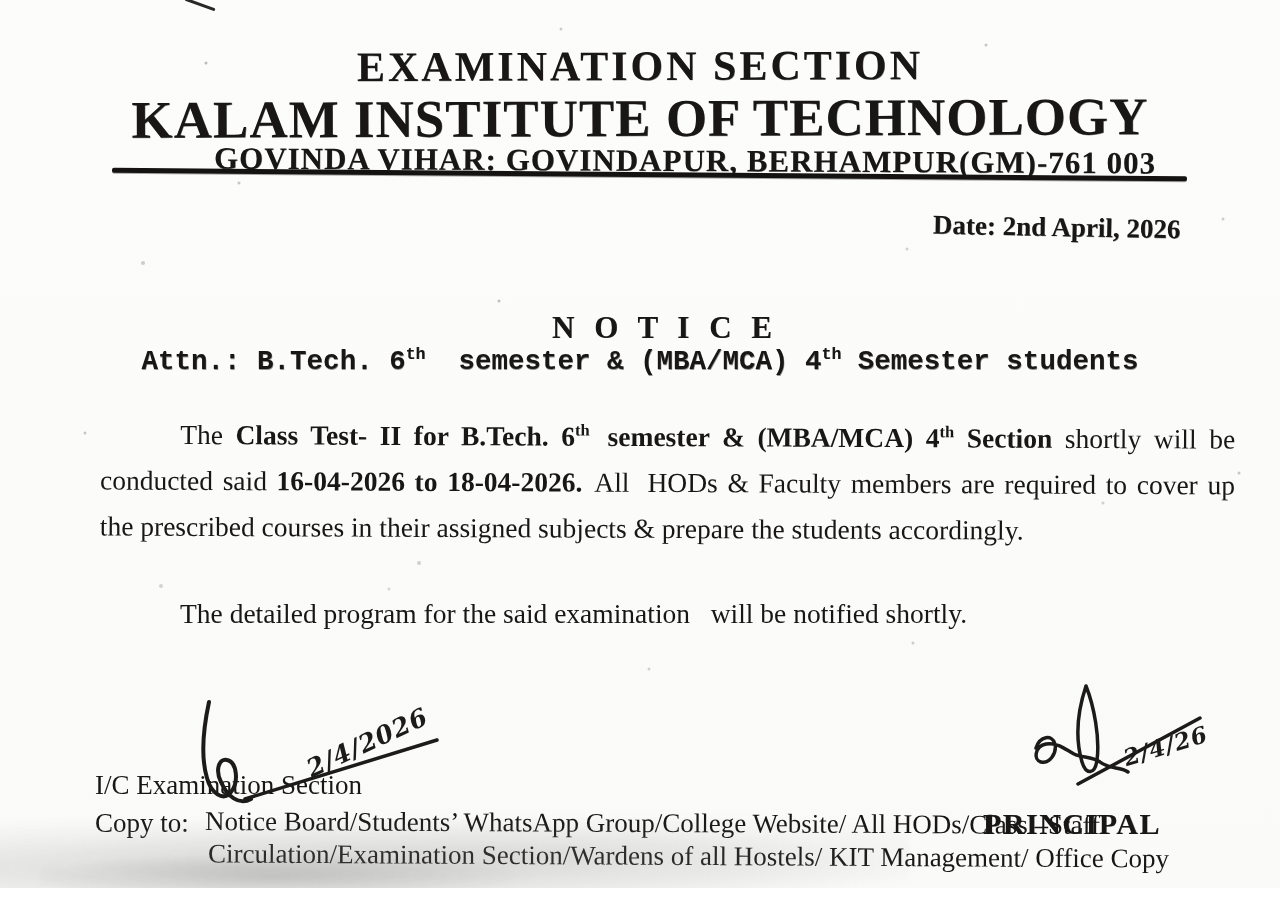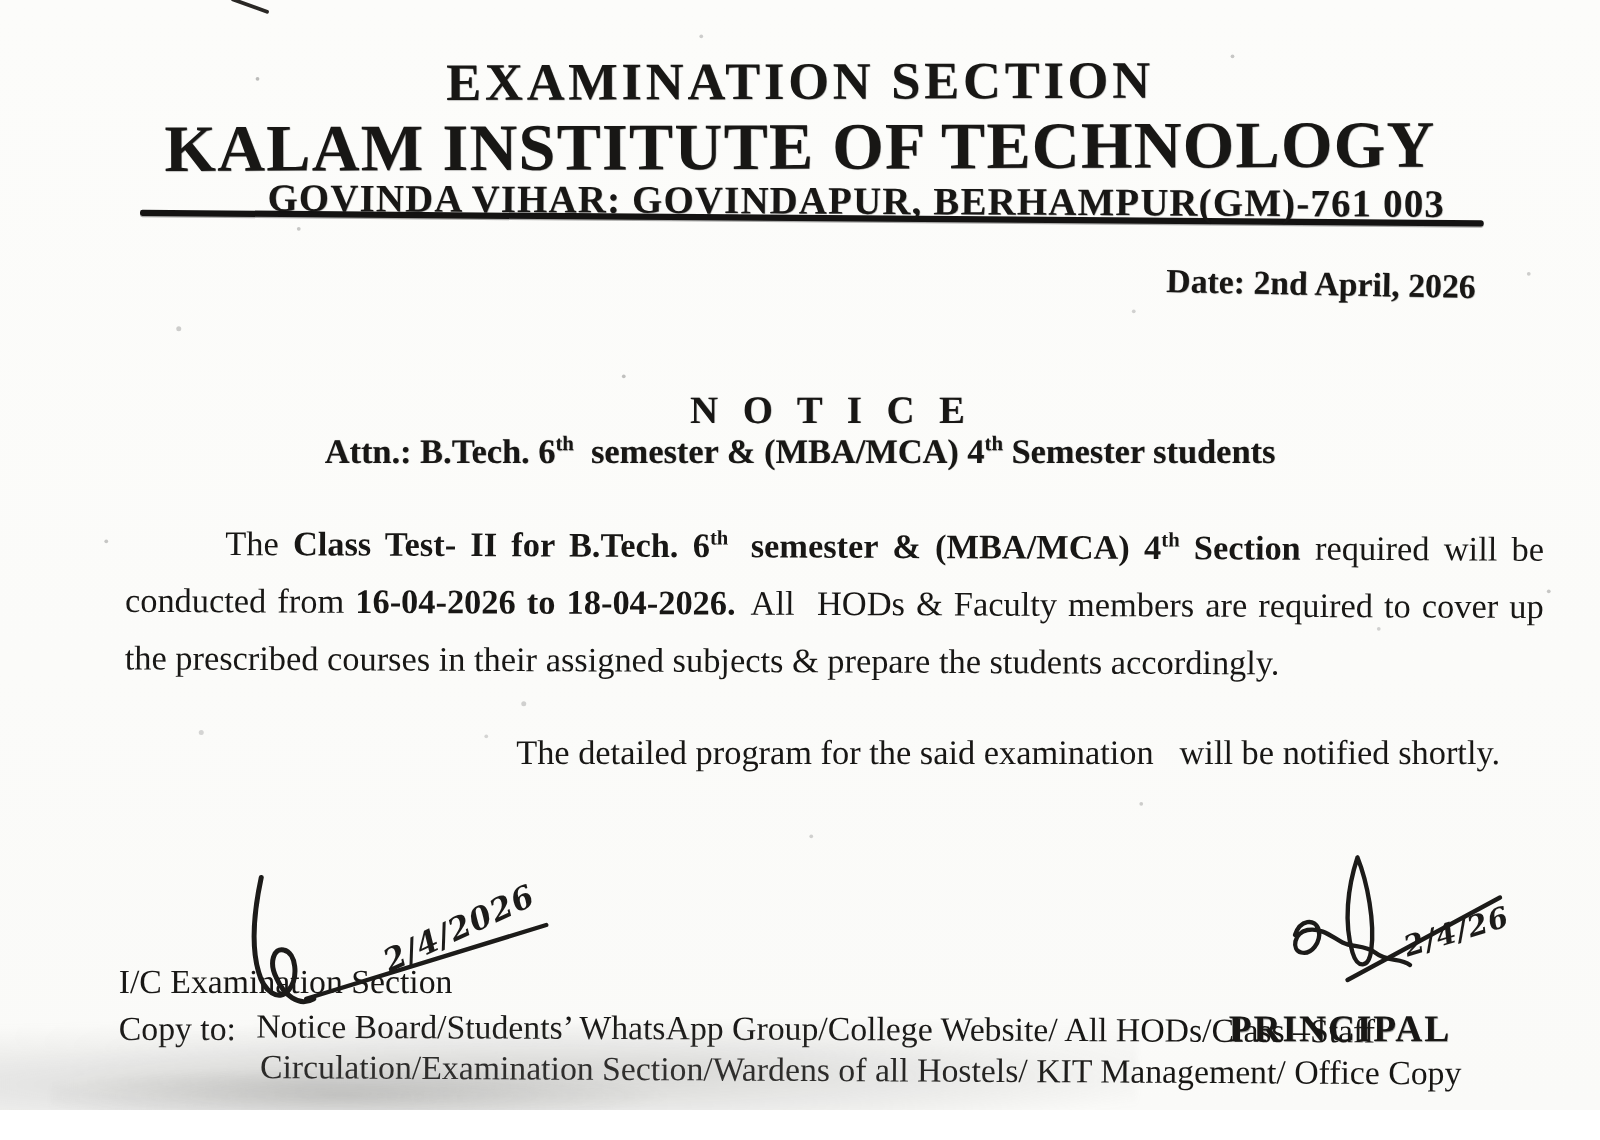--- a/index.html
+++ b/index.html
@@ -50,38 +50,39 @@
   
   .notice-title {
     left: 0; width: 1280px; top: 310px;
     text-align: center; font-size: 31px; font-weight: 700;
     letter-spacing: 6px; transform: translateX(25px);
   }
   .attn {
     left: 0; width: 1280px; top: 345px;
     text-align: center; font-size: 27.5px; font-weight: 700;
     white-space: pre-wrap;
+    font-family: Liberation Mono, monospace;
   }
   .sup { vertical-align: super; font-size: 0.6em; }
 
   
   .para1 {
     left: 100px; top: 408px; width: 1135px;
     font-size: 27.5px; line-height: 46px;
     transform: rotate(0.25deg);
   }
   .pline { text-align: justify; text-align-last: justify; }
   .pline.first { padding-left: 80px; }
   .pline.last { text-align-last: left; }
   .b { font-weight: 700; }
   .gap-sm { display: inline-block; width: 12px; }
   .gap-md { display: inline-block; width: 18px; }
   .para2 {
-    left: 100px; top: 586px; width: 1100px;
-    font-size: 27.5px; white-space: pre-wrap; text-indent: 80px; text-align: right;
+    left: 100px; top: 598px; width: 1100px;
+    font-size: 27.5px; white-space: pre-wrap; text-indent: 80px;
   }
 
   
   .sig-svg { position: absolute; z-index: 6; }
   .sig-svg path { stroke: #1c1b19; fill: none; stroke-linecap: round; stroke-linejoin: round; }
   .sig-date {
     position: absolute; z-index: 6;
     font-family: "DejaVu Serif", serif; font-style: italic; font-weight: 700;
     color: #1c1b19; white-space: nowrap;
   }
@@ -151,22 +152,22 @@
   <div class="txt ink h-institute">KALAM INSTITUTE OF TECHNOLOGY</div>
   <div class="txt ink h-address">GOVINDA VIHAR: GOVINDAPUR, BERHAMPUR(GM)-761 003</div>
   <div class="h-rule"></div>
 
   <div class="txt ink date">Date: 2nd April, 2026</div>
 
   <div class="txt ink notice-title">N O T I C E</div>
   <div class="txt ink attn"><span>Attn.: B.Tech. 6</span><span class="sup">th</span><span>  semester &amp; (MBA/MCA) 4</span><span class="sup">th</span><span> Semester students</span></div>
 
   <div class="txt para1">
-    <div class="pline first"><span>The </span><span class="b">Class Test- II for B.Tech. 6</span><span class="b sup">th</span><span class="gap-md"></span><span class="b">semester &amp; (MBA/MCA) 4</span><span class="b sup">th</span><span class="b"> Section</span><span> required will be</span></div>
-    <div class="pline"><span>conducted from </span><span class="b">16-04-2026 to 18-04-2026.</span><span class="gap-sm"></span><span>All</span><span class="gap-md"></span><span>HODs &amp; Faculty members are required to cover up</span></div>
+    <div class="pline first"><span>The </span><span class="b">Class Test- II for B.Tech. 6</span><span class="b sup">th</span><span class="gap-md"></span><span class="b">semester &amp; (MBA/MCA) 4</span><span class="b sup">th</span><span class="b"> Section</span><span> shortly will be</span></div>
+    <div class="pline"><span>conducted said </span><span class="b">16-04-2026 to 18-04-2026.</span><span class="gap-sm"></span><span>All</span><span class="gap-md"></span><span>HODs &amp; Faculty members are required to cover up</span></div>
     <div class="pline last">the prescribed courses in their assigned subjects &amp; prepare the students accordingly.</div>
   </div>
 
   <div class="txt para2">The detailed program for the said examination   will be notified shortly.</div>
 
   <svg class="sig-svg" style="left:185px; top:696px;" width="265" height="118" viewBox="0 0 265 118">
     <path d="M24,6 C18,34 16,62 22,82 C26,97 38,106 46,96 C54,86 52,66 42,64 C34,62 30,74 36,86 C42,100 54,110 66,103" stroke-width="4"></path>
     <path d="M60,103 L252,44" stroke-width="3.5"></path>
   </svg>
   <div class="sig-date left-d">2/4/2026</div>

